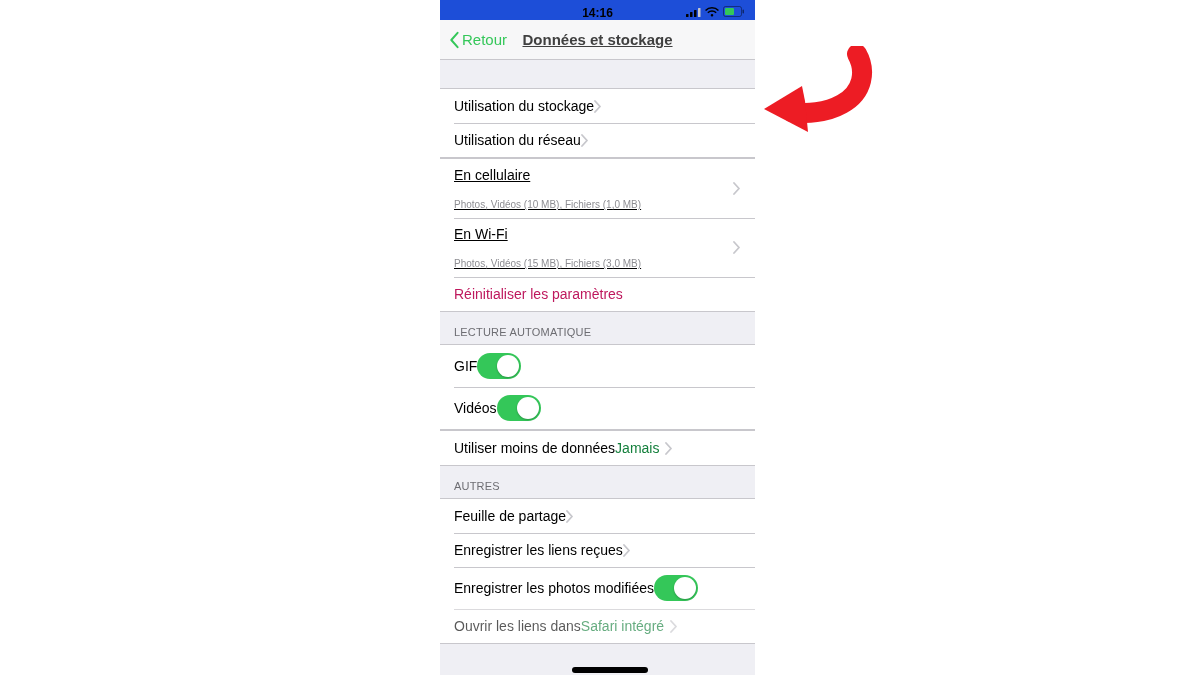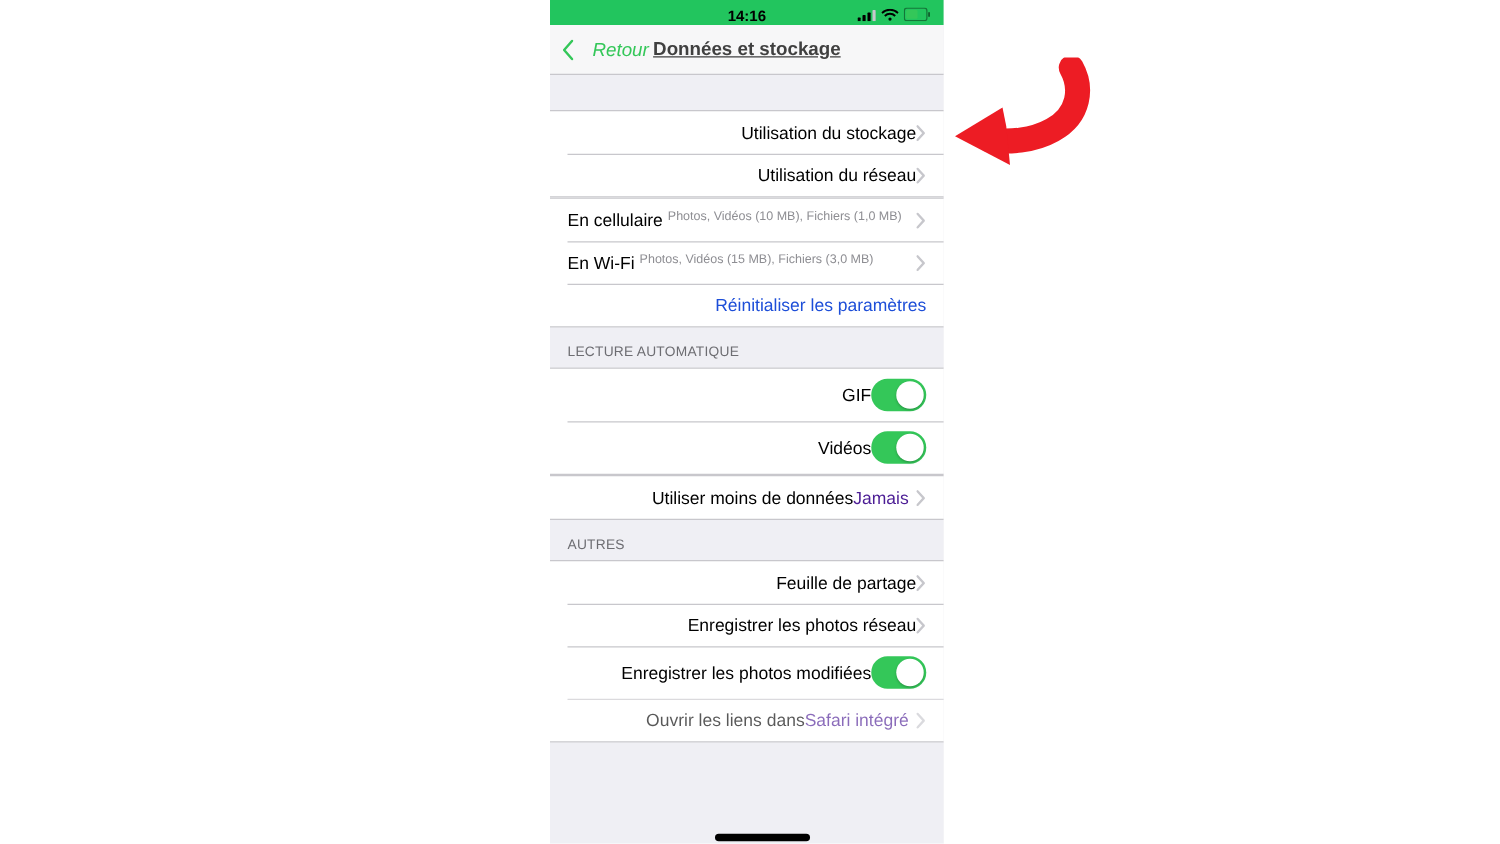--- a/index.html
+++ b/index.html
@@ -23,21 +23,21 @@
   .status-bar {
     height: 20px;
     display: flex;
     align-items: center;
     justify-content: center;
     font-size: 12px;
     font-weight: 600;
     color: #000;
     position: relative;
     padding: 10px 0 4px;
-    background: #22c55e;
+    background: #1d4ed8;
   }
   .status-time { font-size: 12px; font-weight: 600; }
   .status-right {
     position: absolute;
     right: 10px;
     top: 6px;
     display: flex;
     align-items: center;
     gap: 4px;
   }
@@ -46,25 +46,24 @@
     height: 40px;
     background: #f7f7f8;
     border-bottom: 1px solid #c8c7cc;
     display: flex;
     align-items: center;
     position: relative;
     padding: 0 8px;
   }
   .back-btn {
     display: flex;
-    align-items: flex-end;
+    align-items: flex-start;
     color: #34c759;
     font-size: 15px;
-    gap: 14px;
-    font-style: italic;
+    gap: 2px;
   }
   .back-chevron { width: 12px; height: 18px; }
   .nav-title {
     position: absolute;
     left: 50%;
     transform: translateX(-50%);
     font-size: 15px;
     font-weight: 600;
     color: #404040;
     text-decoration: underline;
@@ -80,43 +79,43 @@
   .cell-group {
     background: #fff;
     border-top: 1px solid #c8c7cc;
     border-bottom: 1px solid #c8c7cc;
   }
   .cell {
     min-height: 34px;
     padding: 8px 14px;
     display: flex;
     align-items: center;
-    justify-content: flex-end;
+    justify-content: flex-start;
     position: relative;
     font-size: 14px;
     color: #000;
   }
   .cell + .cell::before {
     content: "";
     position: absolute;
     left: 14px;
     right: 0;
     top: 0;
     height: 1px;
     background: #c8c7cc;
   }
-  .cell-main { display: flex; flex-direction: row; gap: 4px; flex: 1; }
+  .cell-main { display: flex; flex-direction: column; gap: 16px; flex: 1; text-decoration: underline; }
   .cell-sub { font-size: 10px; color: #8e8e93; }
   .cell-right { display: flex; align-items: center; gap: 6px; }
-  .cell-value { font-size: 14px; color: #4c1d95; }
+  .cell-value { font-size: 14px; color: #15803d; }
   .chevron {
     width: 8px; height: 13px;
     color: #c7c7cc;
   }
-  .reset-cell { color: #1d4ed8; }
+  .reset-cell { color: #be185d; }
   .toggle {
     width: 44px; height: 26px;
     border-radius: 13px;
     position: relative;
     background: #34c759;
   }
   .toggle::after {
     content: "";
     position: absolute;
     width: 22px; height: 22px;
@@ -259,21 +258,21 @@
   <div class="cell-group">
     <div class="cell">
       <span>Feuille de partage</span>
       <span class="cell-right">
           <svg class="chevron" viewBox="0 0 8 13">
             <path d="M1 1l5 5.5L1 12" fill="none" stroke="#c7c7cc" stroke-width="1.8" stroke-linecap="round" stroke-linejoin="round"></path>
           </svg>
         </span>
     </div>
     <div class="cell">
-      <span>Enregistrer les photos réseau</span>
+      <span>Enregistrer les liens reçues</span>
       <span class="cell-right">
           <svg class="chevron" viewBox="0 0 8 13">
             <path d="M1 1l5 5.5L1 12" fill="none" stroke="#c7c7cc" stroke-width="1.8" stroke-linecap="round" stroke-linejoin="round"></path>
           </svg>
         </span>
     </div>
     <div class="cell">
       <span>Enregistrer les photos modifiées</span>
       <div class="toggle"></div>
     </div>

